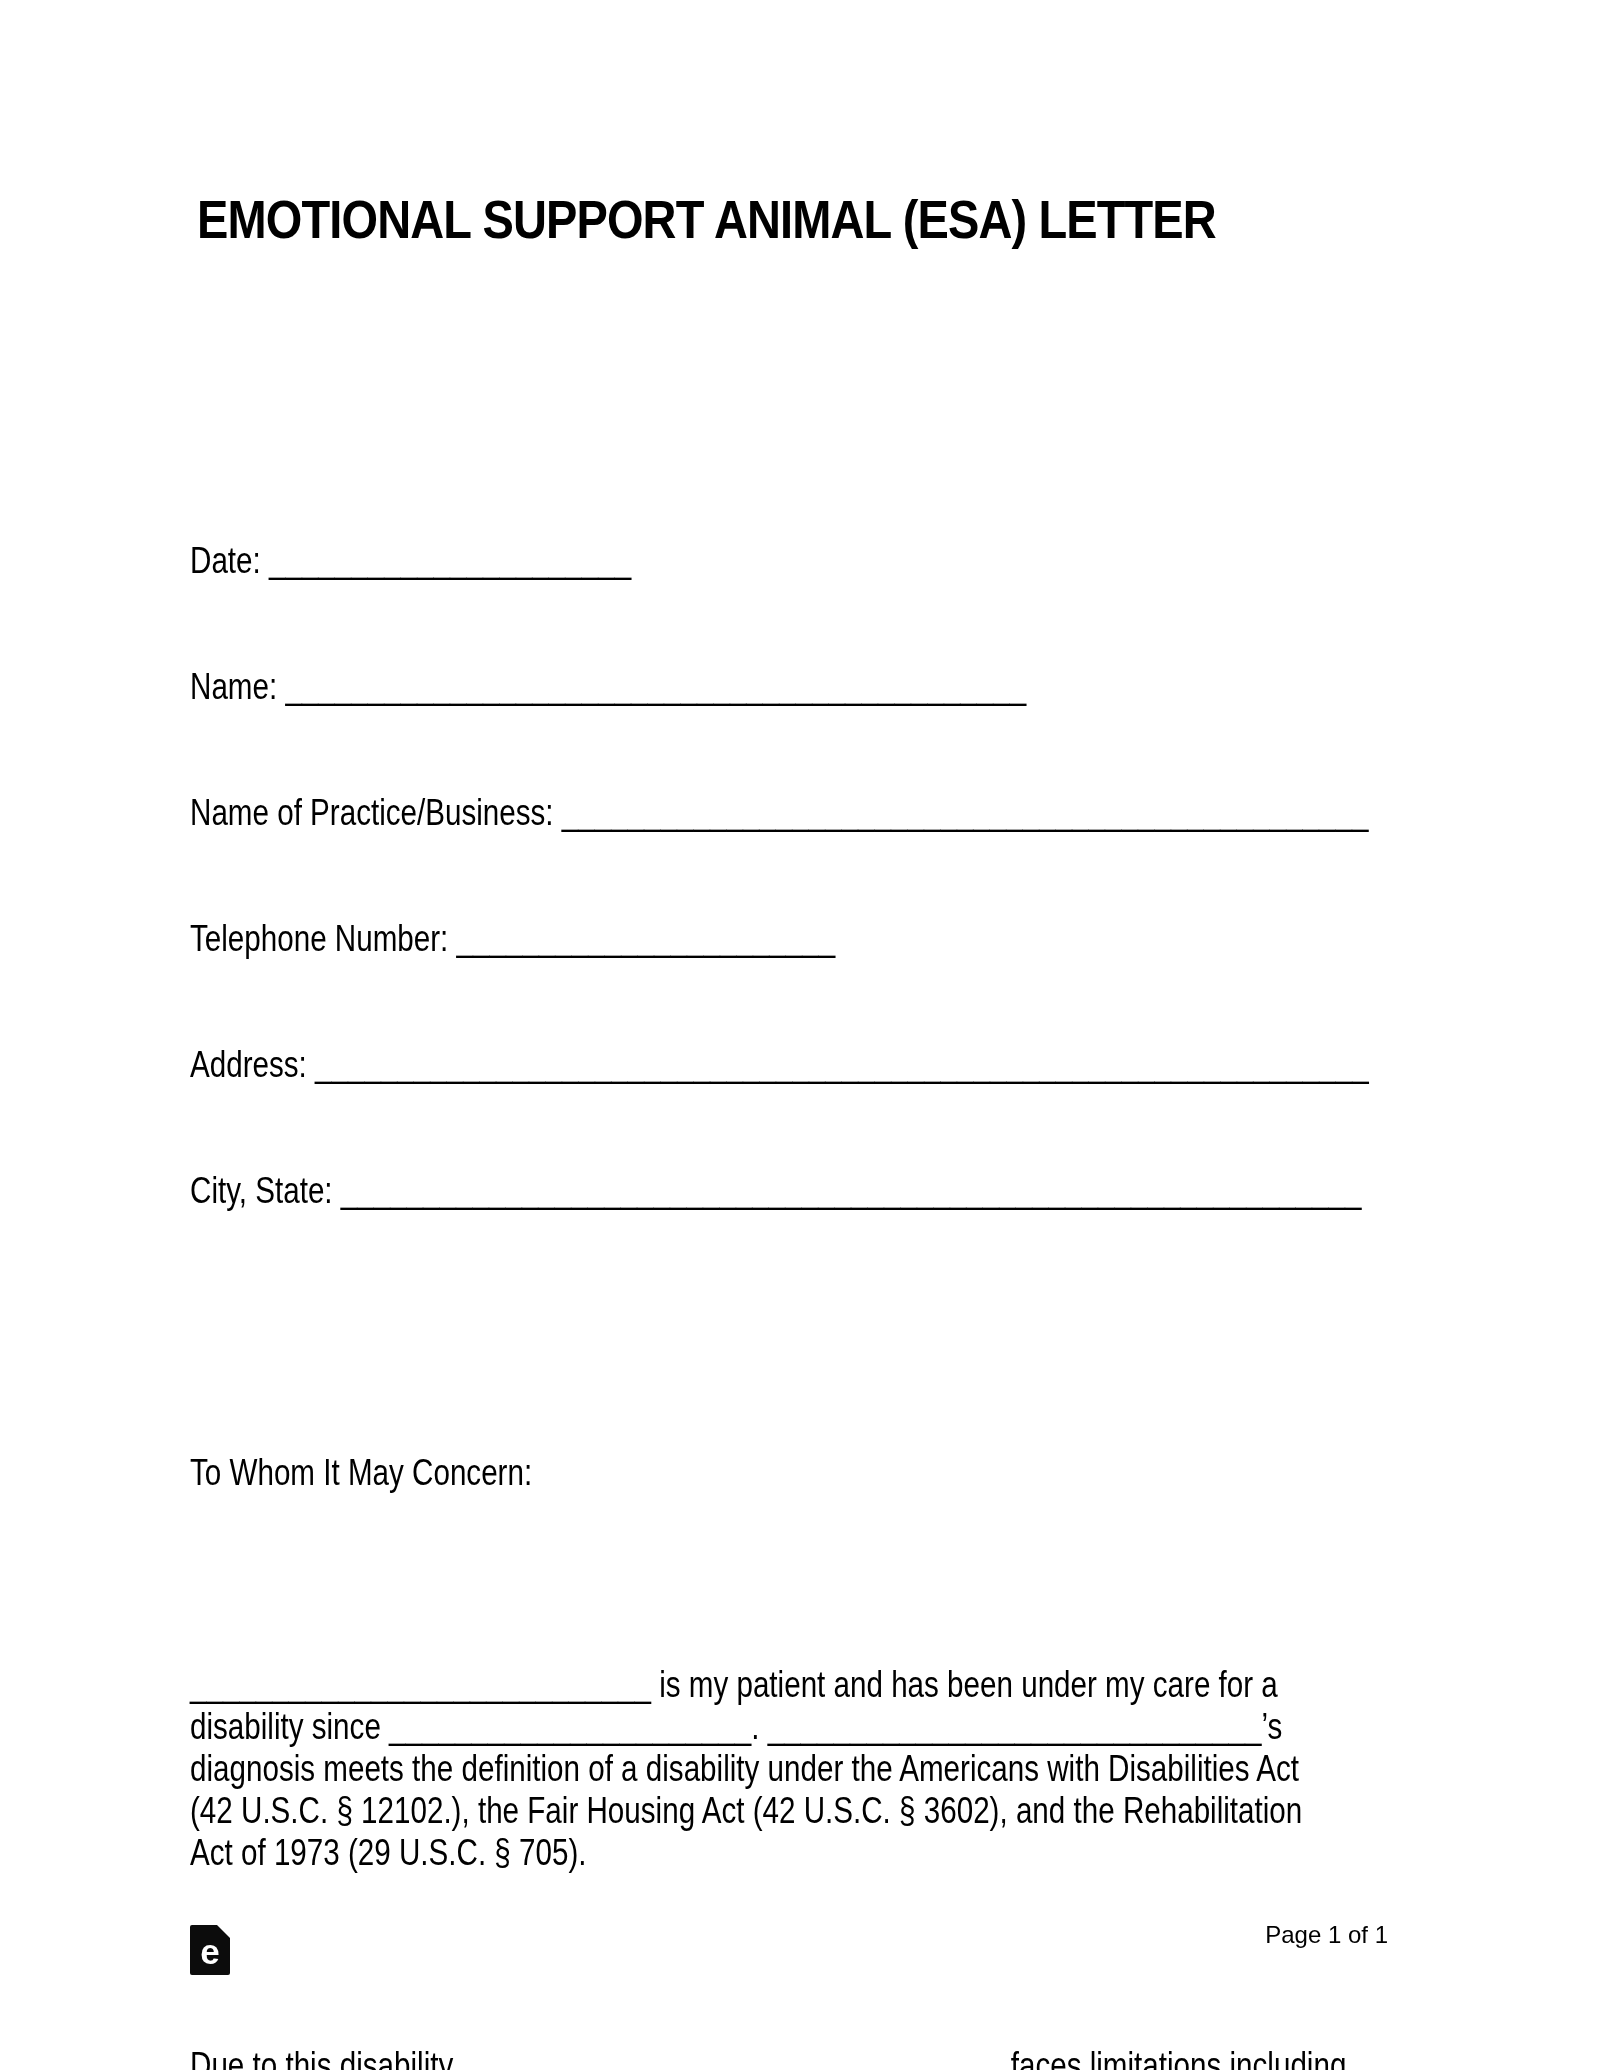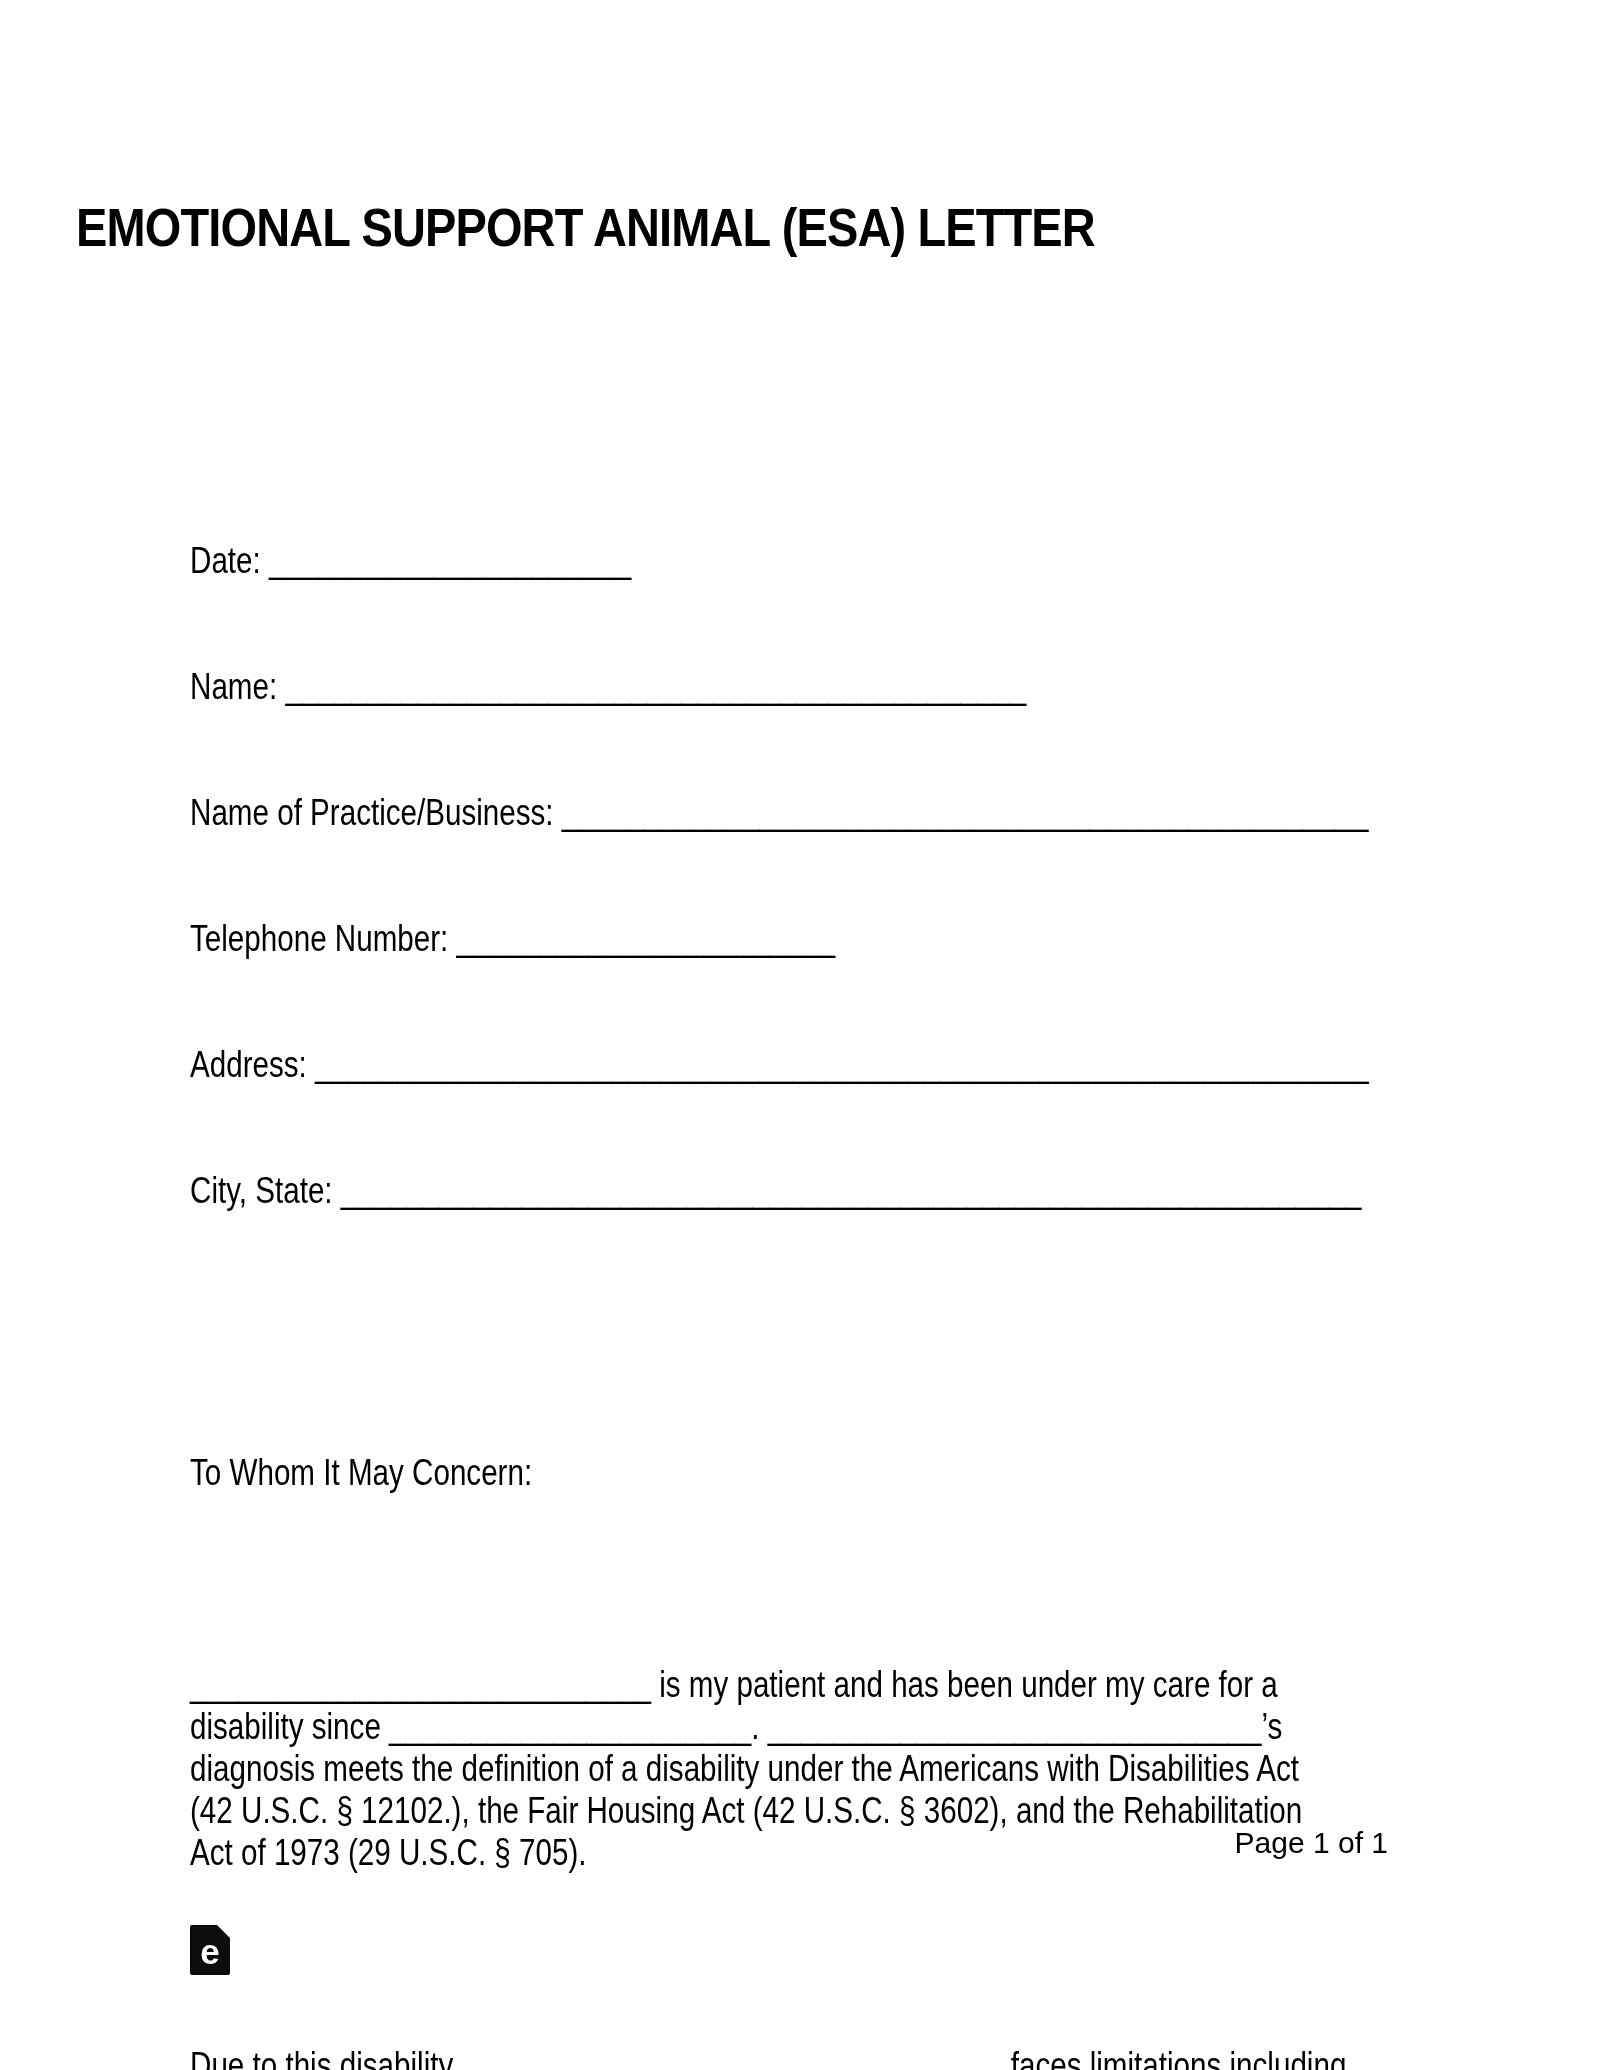--- a/index.html
+++ b/index.html
@@ -11,24 +11,24 @@
     position: relative;
     width: 1600px;
     height: 2070px;
     background: #ffffff;
     overflow: hidden;
     font-family: "Liberation Sans", sans-serif;
     color: #000000;
   }
   .doc-title {
     position: absolute;
-    top: 196px;
+    top: 188px;
     left: 0;
     width: 1292px;
-    text-align: left;
+    text-align: right;
     white-space: nowrap;
   }
   .doc-title span {
     display: inline-block;
     transform: scaleX(0.87);
     font-size: 54px;
     font-weight: bold;
     letter-spacing: -1px;
   }
   .text-col {
@@ -70,23 +70,23 @@
     top: 5px;
     width: 100%;
     text-align: center;
     color: #ffffff;
     font-size: 35px;
     font-weight: bold;
     line-height: 44px;
   }
   .page-number {
     position: absolute;
-    top: 1828px;
+    top: 1920px;
     right: 212px;
-    font-size: 30px;
+    font-size: 24px;
     line-height: 30px;
     white-space: nowrap;
   }
 </style>
 </head>
 <body>
 
 <div class="page">
 
   <div class="doc-title">

